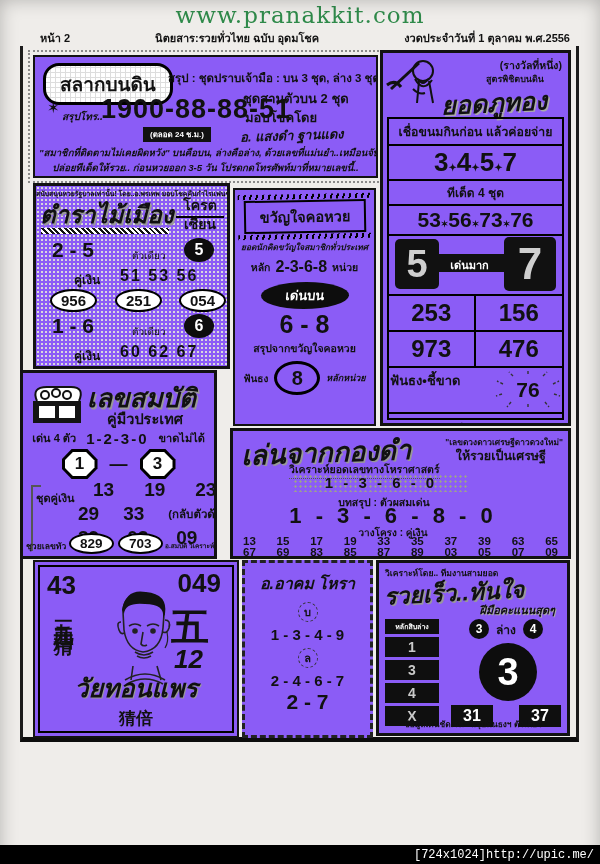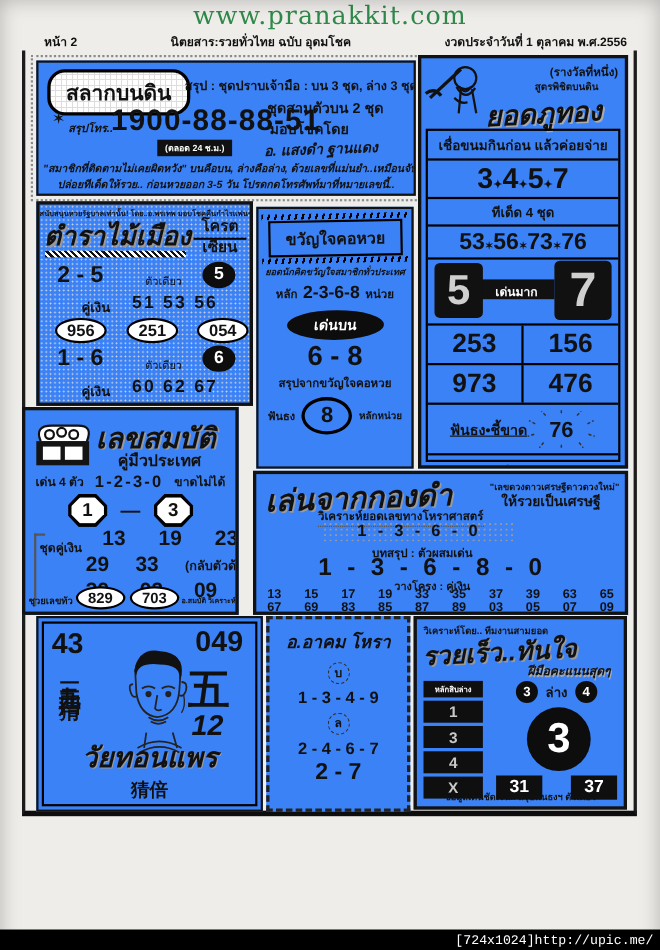--- a/index.html
+++ b/index.html
@@ -10,21 +10,21 @@
   .b{font-weight:bold;}
   .i{font-style:italic;}
   .ctr{text-align:center;}
   .nw{white-space:nowrap;}
   .watermark{position:absolute;left:0;right:0;top:2px;text-align:center;
              font-family:"DejaVu Serif",serif;font-size:23px;color:#2f8a4a;letter-spacing:1px;}
   .hdr{position:absolute;left:40px;right:30px;top:29px;display:flex;justify-content:space-between;
        font-size:11px;font-weight:bold;}
   #frame{position:absolute;left:20px;right:21px;top:46px;bottom:122px;
          border-left:3px solid #1c1c1c;border-right:3px solid #1c1c1c;border-bottom:5px solid #0d0d0d;}
-  .bx{position:absolute;background:#3b82f6;border:2.5px solid #121212;box-sizing:border-box;overflow:hidden;}
+  .bx{position:absolute;background:#8b5cf6;border:2.5px solid #121212;box-sizing:border-box;overflow:hidden;}
   
   #bx-salak{left:33px;top:55px;width:345px;height:123px;outline:2px dotted #8a8a8a;outline-offset:3px;}
   .pill{position:absolute;left:8px;top:6px;border:3px solid #000;border-radius:16px;padding:3px 14px;
         font-weight:bold;font-size:19px;
         background:repeating-linear-gradient(0deg,transparent 0 4px,#ddd 4px 5px),
                    repeating-linear-gradient(90deg,transparent 0 4px,#ddd 4px 5px),#fff;}
   .phone-note{background:#111;color:#fff;padding:1px 7px;font-size:8px;font-weight:bold;}
   
   #bx-phutong{left:380px;top:50px;width:191px;height:376px;border-width:3px;}
   #pt-rows{position:absolute;left:4px;right:4px;top:64px;bottom:3px;border:2px solid #000;}
@@ -128,21 +128,21 @@
         <span class="abs b ctr nw" style="left:46px;right:58px;top:20px;color:#fff;font-size:11px;">เด่นมาก</span>
         <div class="tile abs" style="left:6px;top:3px;width:44px;height:50px;font-size:38px;line-height:50px;">5</div>
         <div class="tile abs" style="right:6px;top:1px;width:52px;height:54px;font-size:44px;line-height:54px;">7</div>
       </div>
       <div class="prow pgrid" style="display:grid;grid-template-columns:1fr 1fr;">
         <span style="border-right:2.5px solid #000;border-bottom:2.5px solid #000;">253</span>
         <span style="border-bottom:2.5px solid #000;">156</span>
         <span style="border-right:2.5px solid #000;">973</span>
         <span>476</span>
       </div>
-      <div class="prow" style="display:flex;align-items:center;justify-content:space-between;padding:2px 20px;height:40px;text-decoration:underline;">
+      <div class="prow" style="display:flex;justify-content:space-between;padding:2px 1px;height:40px;">
         <span class="b nw" style="font-size:13px;">ฟันธง•ชี้ขาด</span>
         <svg width="66" height="38" viewBox="0 0 66 38">
           <g stroke="#333" stroke-width="1.4" stroke-dasharray="3 2">
             <line x1="33" y1="4" x2="33" y2="0"></line>
               <line x1="48" y1="6" x2="52" y2="2"></line>
             <line x1="58" y1="14" x2="64" y2="11"></line>
               <line x1="59" y1="24" x2="65" y2="26"></line>
             <line x1="50" y1="32" x2="54" y2="37"></line>
               <line x1="33" y1="34" x2="33" y2="38"></line>
             <line x1="16" y1="32" x2="12" y2="37"></line>
@@ -185,21 +185,21 @@
       <span class="b" style="font-size:10.5px;">หลัก</span>
       <span class="b" style="font-size:16px;">2-3-6-8</span>
       <span class="b" style="font-size:10.5px;">หน่วย</span>
     </div>
     <div class="blackoval" style="display:block;margin:6px auto 0;width:88px;padding:3px 0;font-size:13px;transform:skewX(-6deg);">เด่นบน</div>
     <div class="ctr b" style="font-size:25px;margin-top:1px;">6 - 8</div>
     <div class="ctr b nw" style="font-size:10.5px;margin-top:1px;">สรุปจากขวัญใจคอหวย</div>
     <div style="display:flex;justify-content:center;align-items:center;gap:6px;margin-top:4px;">
       <span class="b" style="font-size:10px;">ฟันธง</span>
       <span class="b ctr" style="border:3px solid #000;border-radius:50%;width:40px;height:28px;line-height:28px;font-size:20px;">8</span>
-      <span class="b" style="font-size:9px;">หลักหน่วย</span>
+      <span class="b" style="font-size:9px;font-style:italic;">หลักหน่วย</span>
     </div>
 
   </div>
 
   <div class="bx" id="bx-sombat">
     <svg class="abs" style="left:6px;top:8px;" width="56" height="46" viewBox="0 0 56 46">
       <g stroke="#111" fill="none" stroke-width="2">
         <path d="M8 20 q-6 -14 10 -14 l24 0 q14 0 8 14" fill="#fff"></path>
         <circle cx="16" cy="14" r="4" fill="#fff"></circle>
           <circle cx="27" cy="12" r="4" fill="#fff"></circle>

